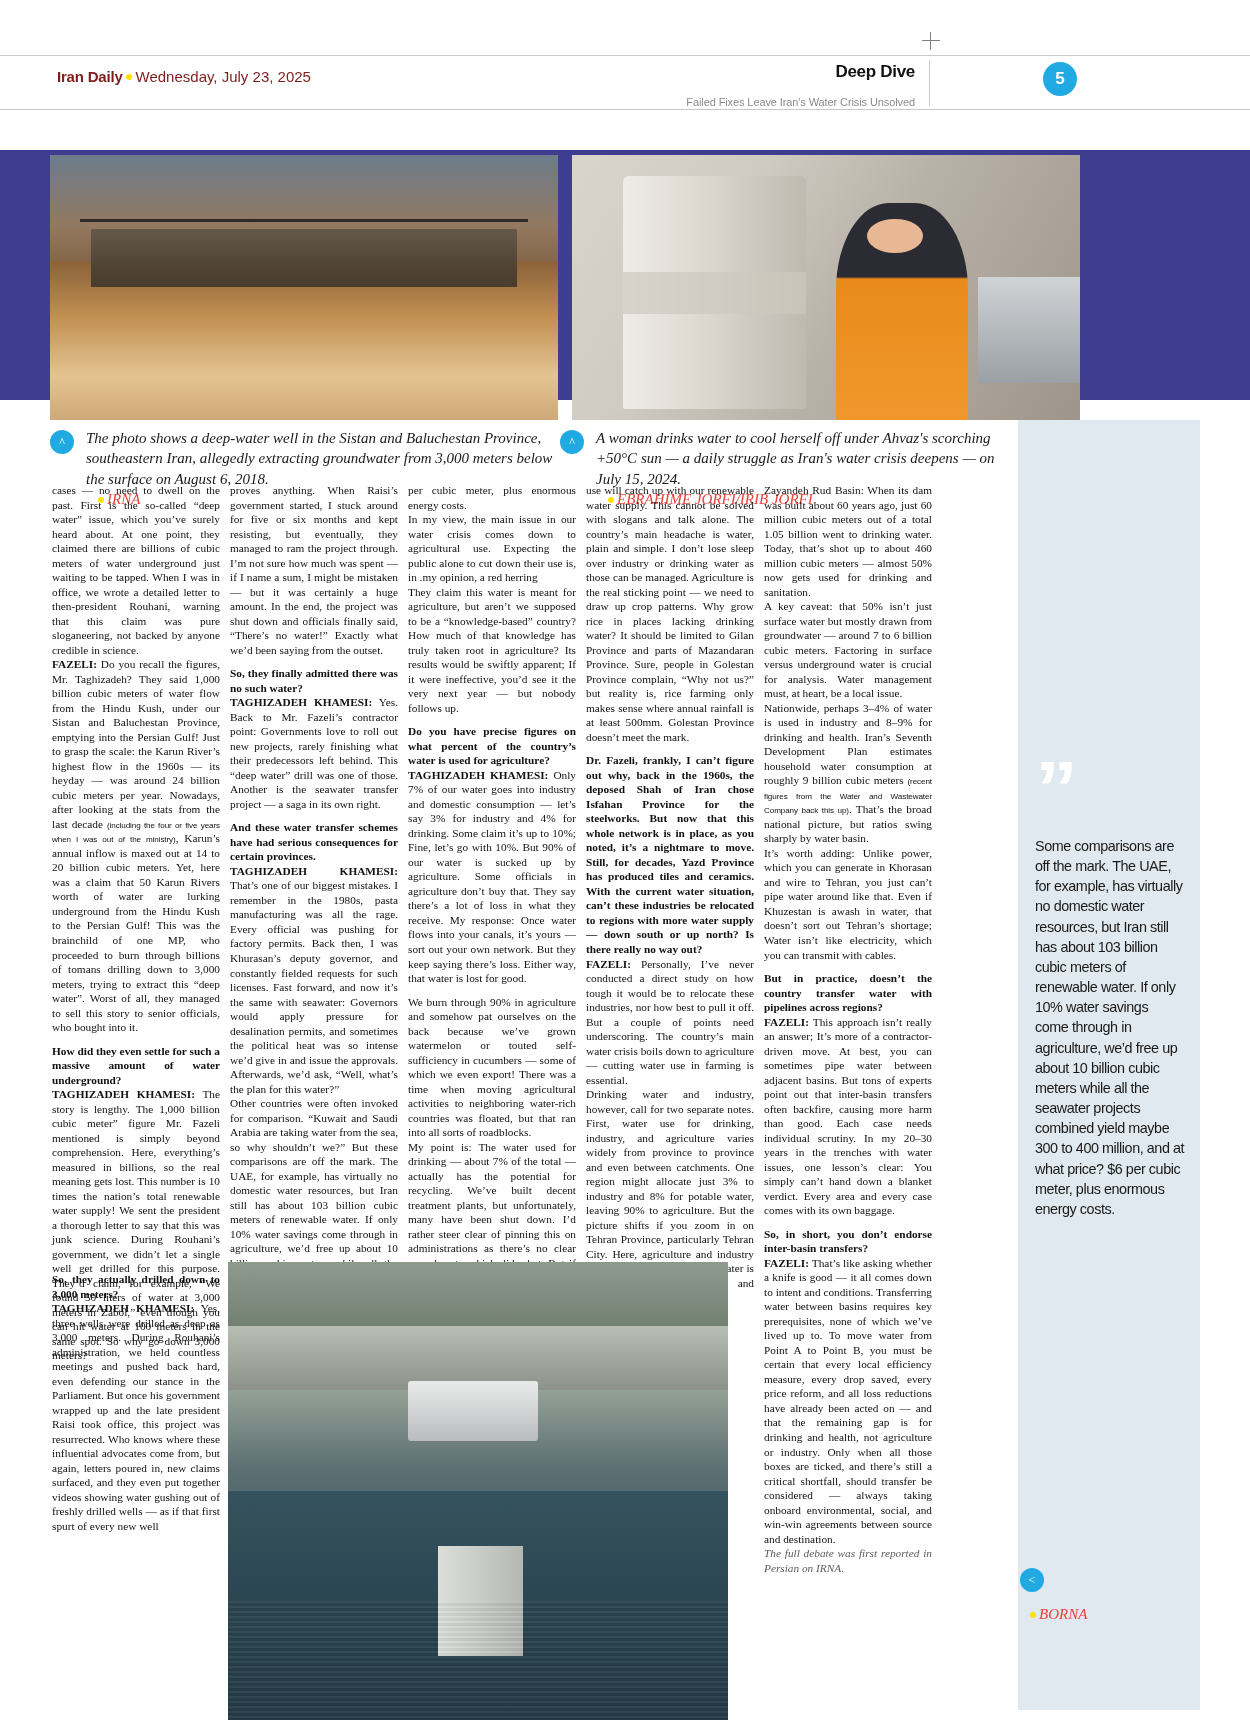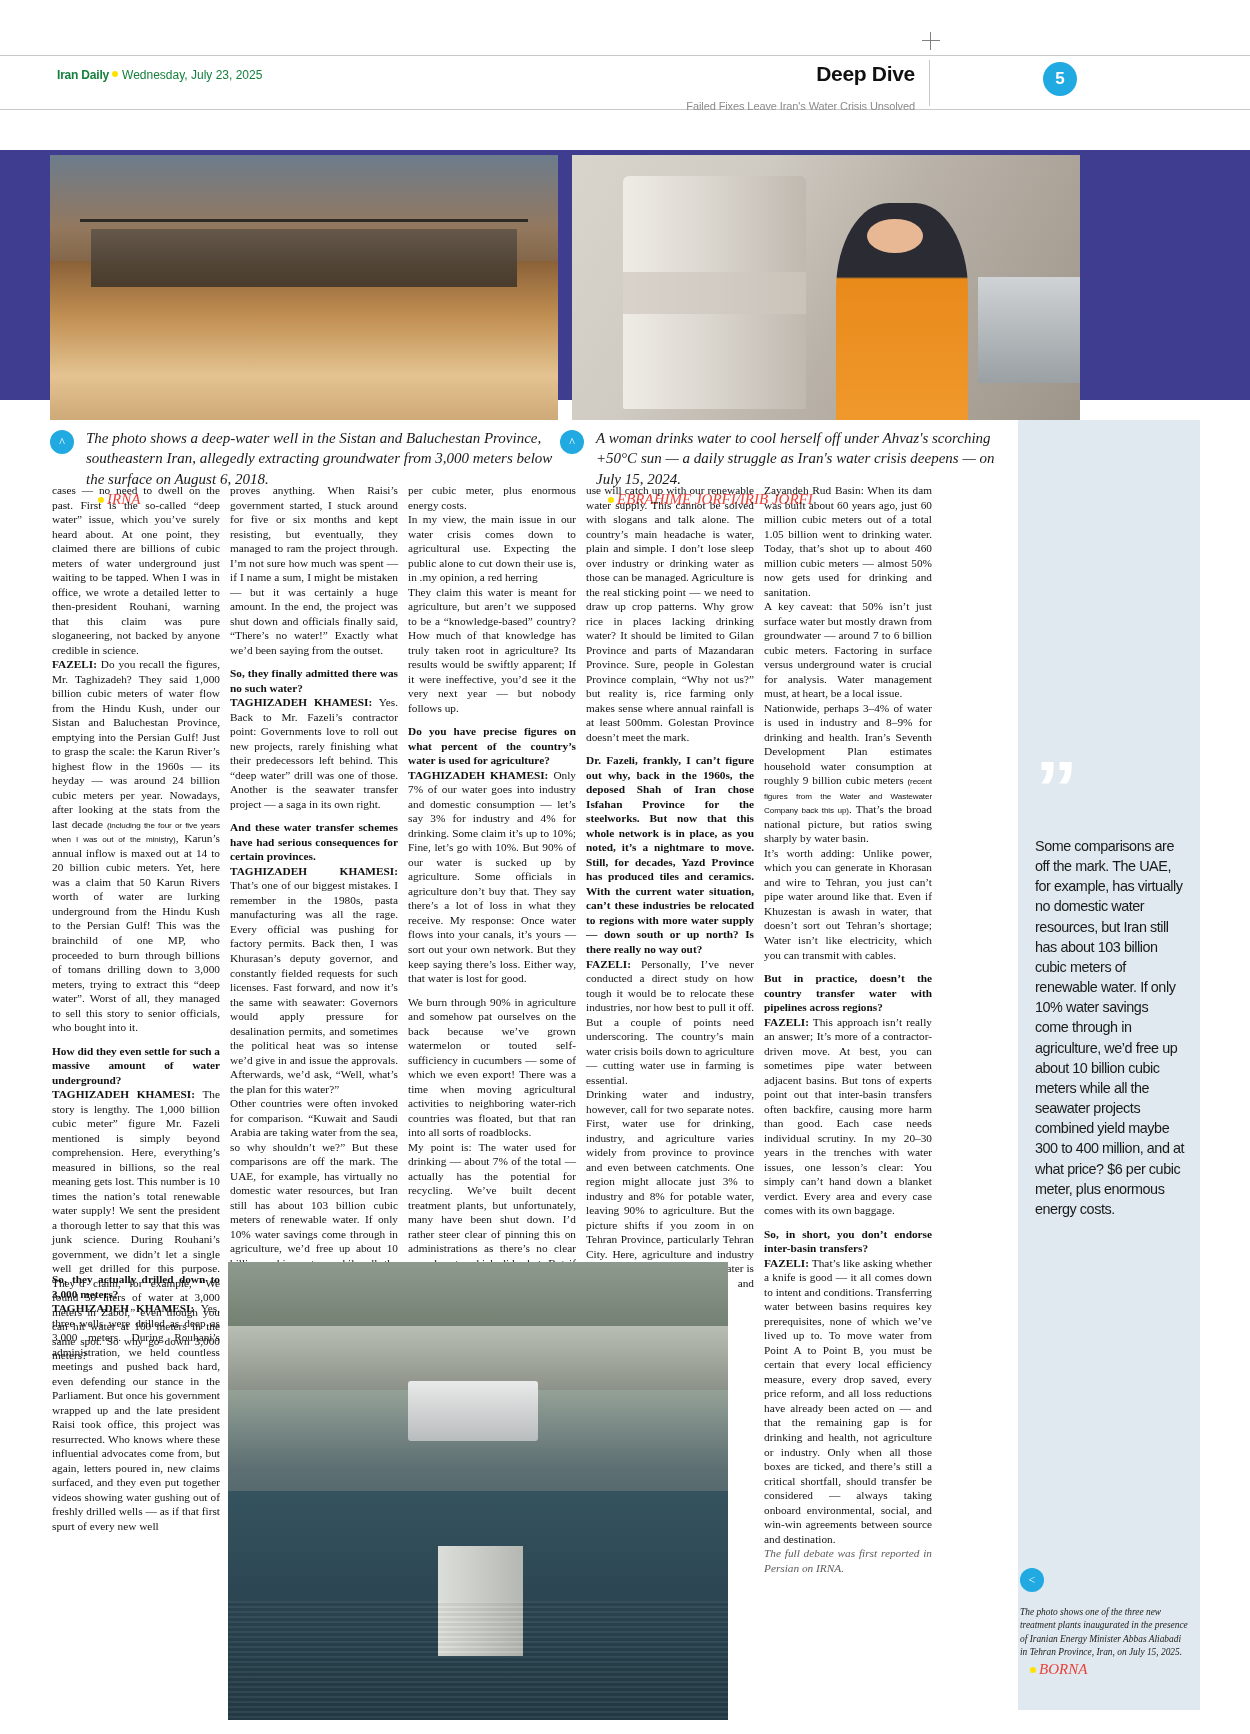--- a/index.html
+++ b/index.html
@@ -21,31 +21,31 @@
   .cropmark:after{ left:0; top:8px; width:18px; height:1px;}
 
   
   .masthead {
     position:absolute; left:0; top:55px; width:1250px; height:55px;
     border-top:1px solid #c9c9c9; border-bottom:1px solid #c9c9c9;
   }
   .mast-left {
     position:absolute; left:57px; top:12px;
     font-family:"Liberation Sans", sans-serif;
-    font-size:12px; color:#15803d; white-space:nowrap;
+    font-size:15px; color:#7f1d1d; white-space:nowrap;
   }
   .mast-left .brand { font-weight:bold; letter-spacing:-.2px; }
   .yel-dot {
     display:inline-block; width:6px; height:6px; border-radius:50%;
     background:#ffe200; margin:0 4px 0 3px; vertical-align:2px;
   }
   .mast-center { position:absolute; right:335px; top:6px; text-align:right; }
   .deep-dive {
     font-family:"Liberation Sans", sans-serif;
-    font-weight:bold; font-size:21px; color:#111; letter-spacing:-.3px;
+    font-weight:bold; font-size:17px; color:#111; letter-spacing:-.3px;
   }
   .deep-sub {
     font-family:"Liberation Sans", sans-serif;
     font-size:11px; color:#8b8b8b; margin-top:14px; letter-spacing:-.1px;
   }
   .mast-divider { position:absolute; right:320px; top:4px; width:1px; height:46px; background:#c9c9c9; }
   .pagenum {
     position:absolute; left:1043px; top:62px; width:34px; height:34px;
     border-radius:50%; background:#21a9e1; color:#fff;
     font-family:"Liberation Sans", sans-serif; font-weight:bold; font-size:17px;
@@ -216,21 +216,20 @@
 
 <div class="pullquote">
   <div class="bigquote">”</div>
   <div class="pq-text">Some comparisons are off the mark. The UAE, for example, has virtually no domestic water resources, but Iran still has about 103 billion cubic meters of renewable water. If only 10% water savings come through in agriculture, we’d free up about 10 billion cubic meters while all the seawater projects combined yield maybe 300 to 400 million, and at what price? $6 per cubic meter, plus enormous energy costs.</div>
 </div>
 
 <div class="botcap">
   <div class="botcap-icon-wrap">
     <div class="cap-icon">&lt;</div>
   </div>
-  <div class="cap-text">The photo shows one of the three new treatment plants inaugurated in the presence of Iranian Energy Minister Abbas Aliabadi in Tehran Province, Iran, on July 15, 2025.</div>
   <div class="cap-credit" style="margin-left:10px;"><span class="yd"></span><span>BORNA</span></div>
 </div>
 
 <div class="col c1">
   <p>cases — no need to dwell on the past. First is the so-called “deep water” issue, which you’ve surely heard about. At one point, they claimed there are billions of cubic meters of water underground just waiting to be tapped. When I was in office, we wrote a detailed letter to then-president Rouhani, warning that this claim was pure sloganeering, not backed by anyone credible in science.</p>
   <p><span class="spk">FAZELI:</span><span> Do you recall the figures, Mr. Taghizadeh? They said 1,000 billion cubic meters of water flow from the Hindu Kush, under our Sistan and Baluchestan Province, emptying into the Persian Gulf! Just to grasp the scale: the Karun River’s highest flow in the 1960s — its heyday — was around 24 billion cubic meters per year. Nowadays, after looking at the stats from the last decade </span><span class="tiny">(including the four or five years when I was out of the ministry)</span><span>, Karun’s annual inflow is maxed out at 14 to 20 billion cubic meters. Yet, here was a claim that 50 Karun Rivers worth of water are lurking underground from the Hindu Kush to the Persian Gulf! This was the brainchild of one MP, who proceeded to burn through billions of tomans drilling down to 3,000 meters, trying to extract this “deep water”. Worst of all, they managed to sell this story to senior officials, who bought into it.</span></p>
   <p style="height:9px;"></p>
   <p class="q">How did they even settle for such a massive amount of water underground?</p>
   <p><span class="spk">TAGHIZADEH KHAMESI:</span><span> The story is lengthy. The 1,000 billion cubic meter” figure Mr. Fazeli mentioned is simply beyond comprehension. Here, everything’s measured in billions, so the real meaning gets lost. This number is 10 times the nation’s total renewable water supply! We sent the president a thorough letter to say that this was junk science. During Rouhani’s government, we didn’t let a single well get drilled for this purpose. They’d claim, for example, “We found 50 liters of water at 3,000 meters in Zabol,” even though you can hit water at 100 meters in the same spot. So why go down 3,000 meters?</span></p>
 </div>

